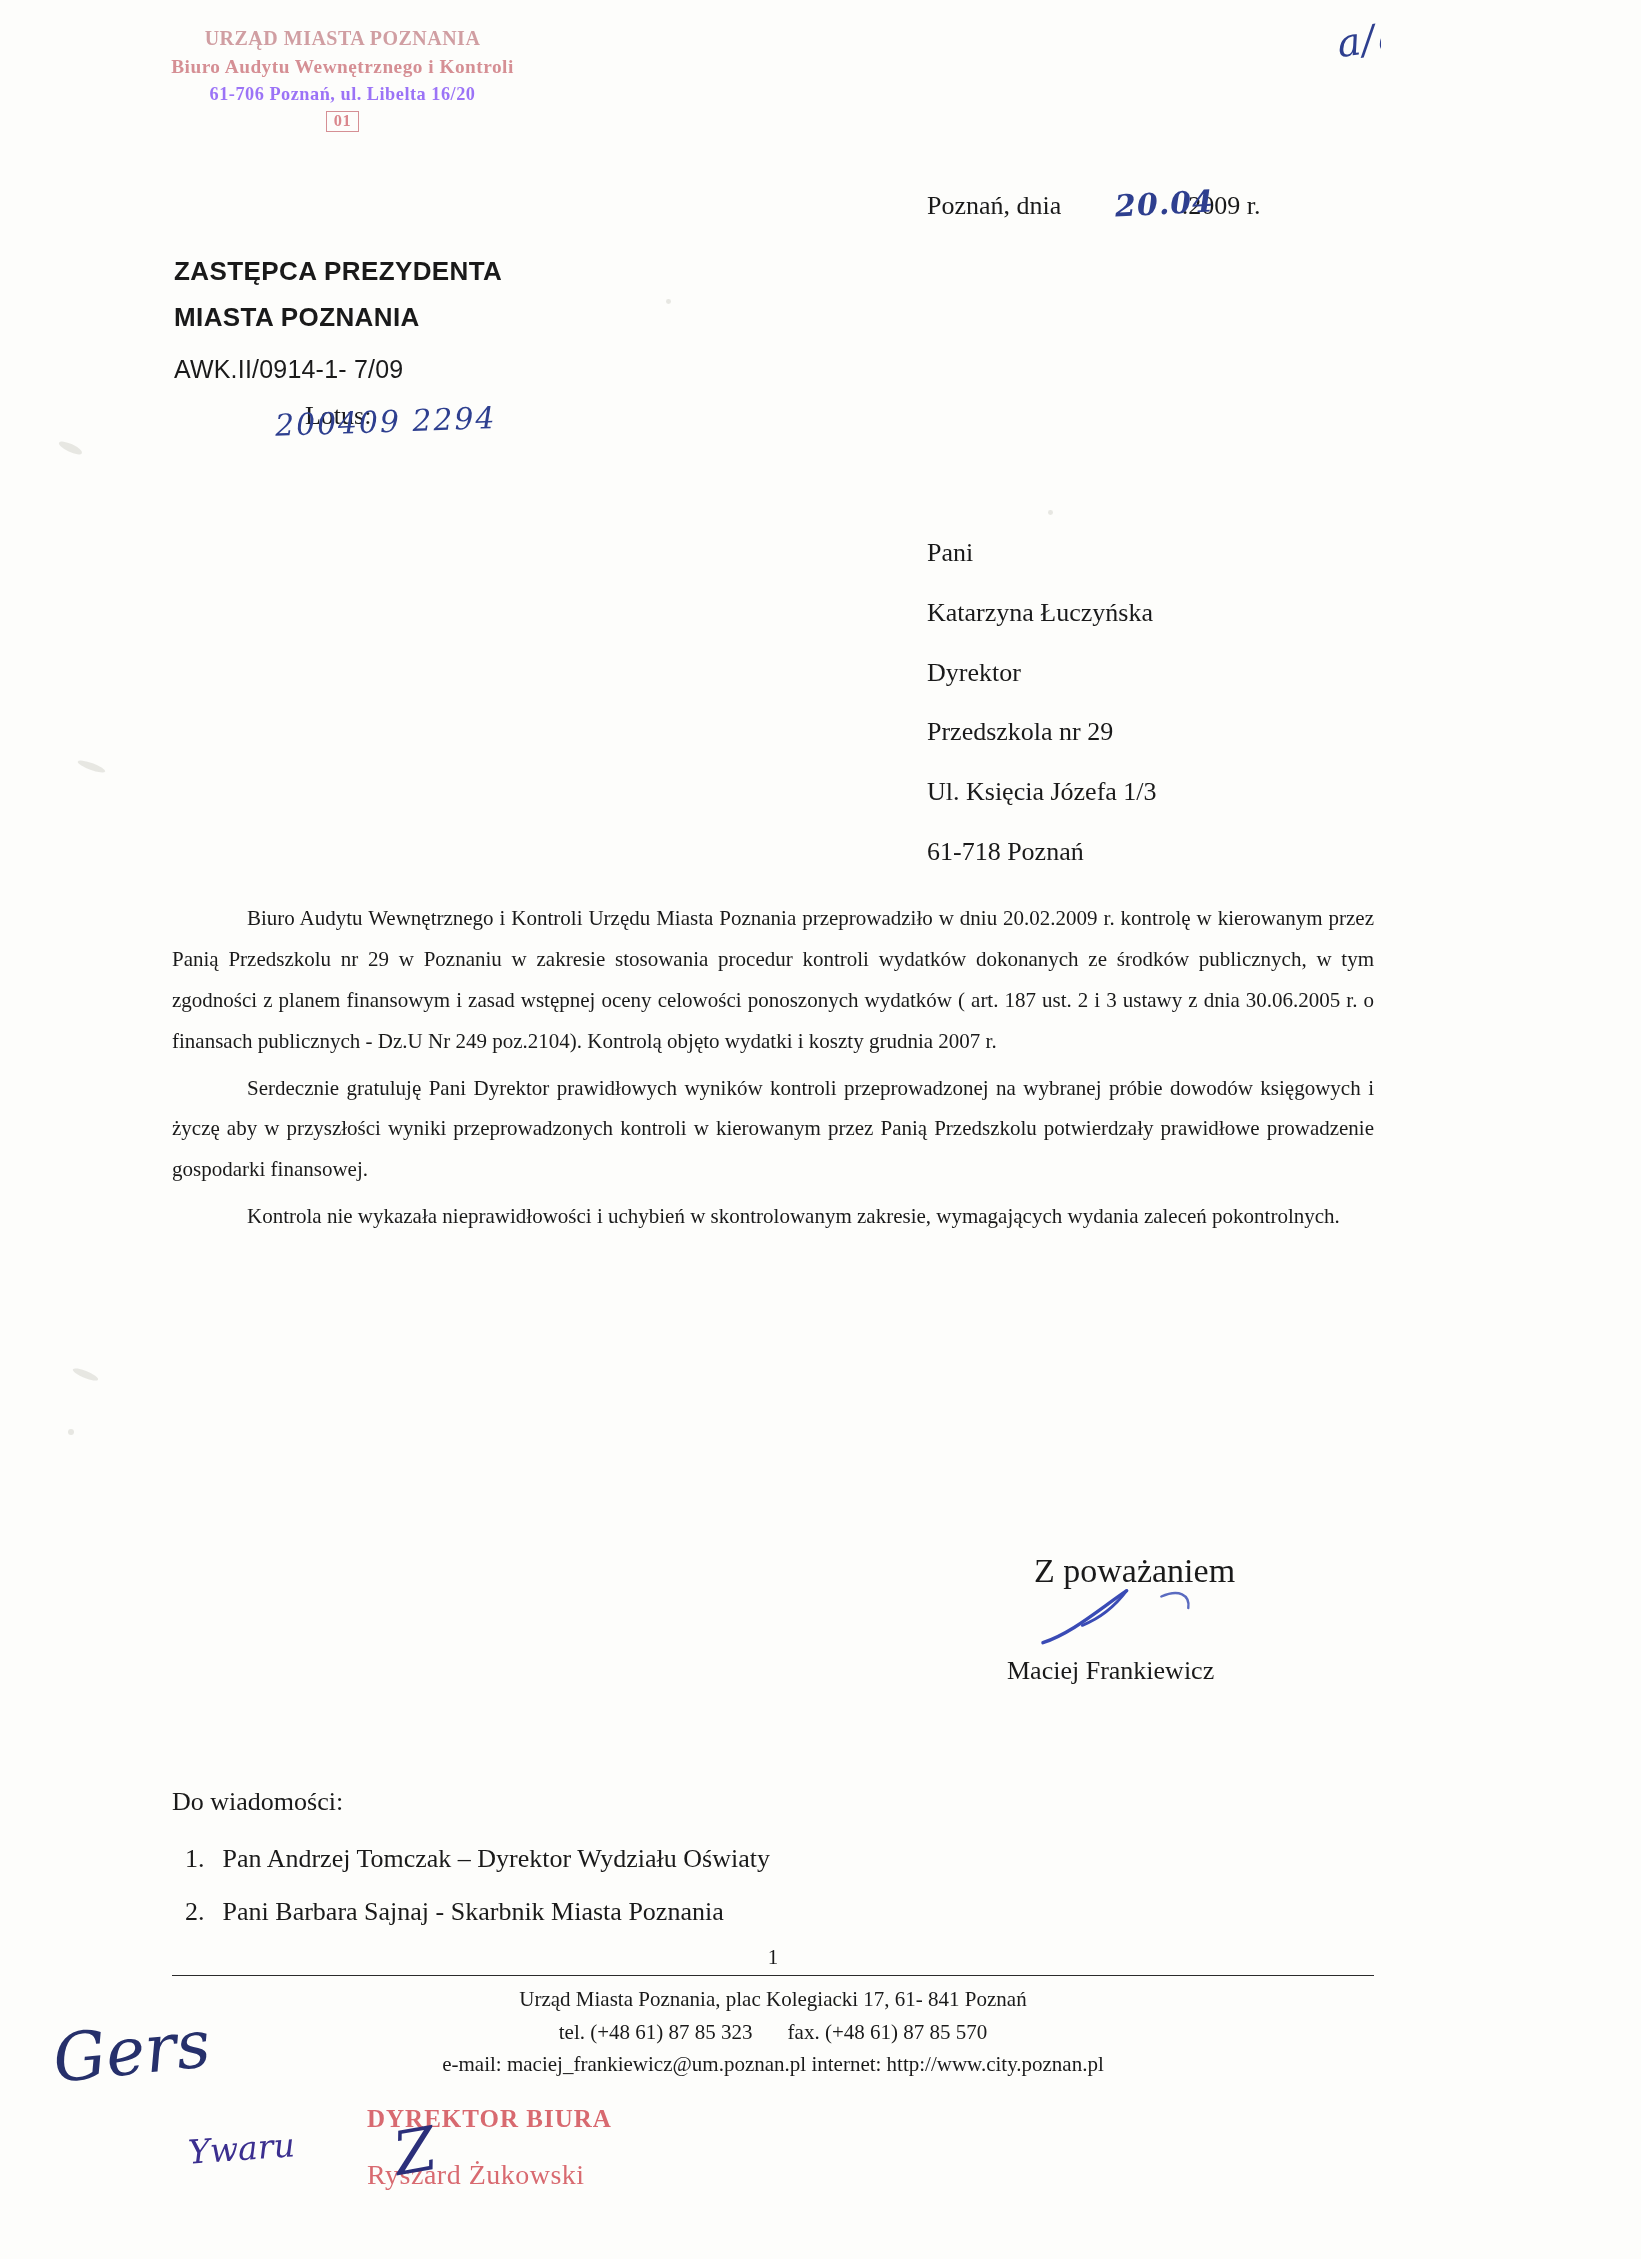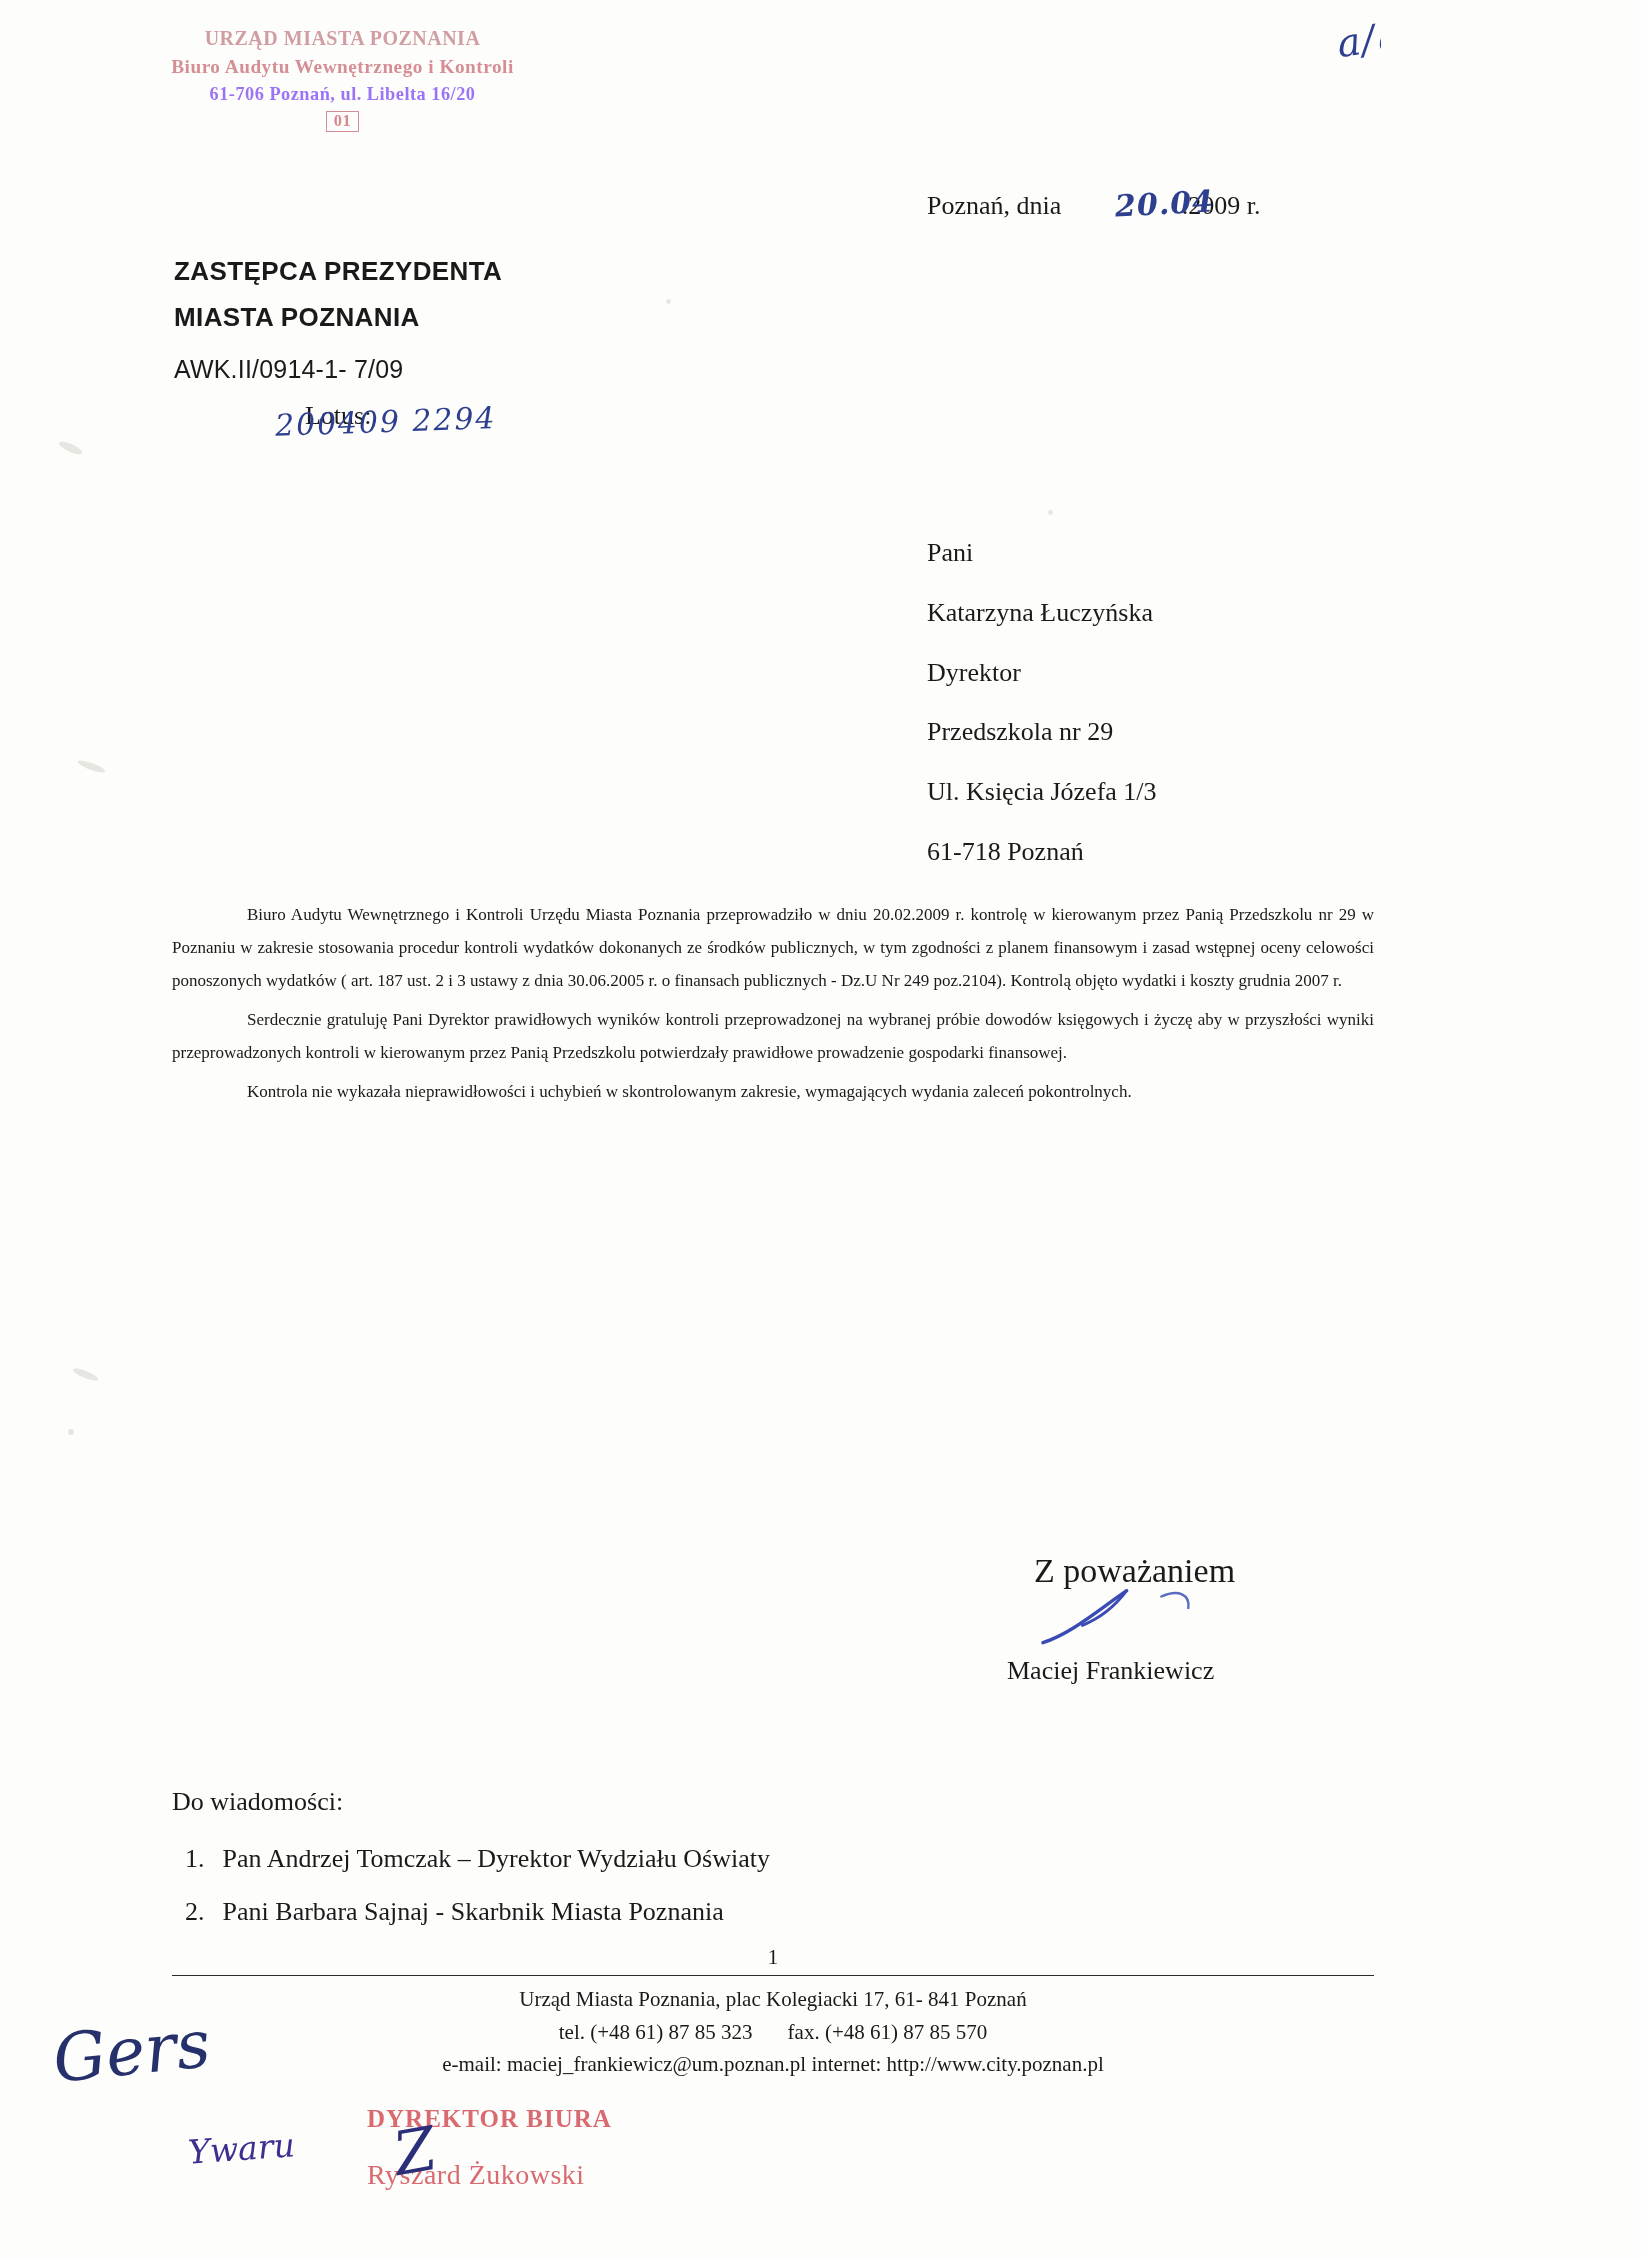--- a/index.html
+++ b/index.html
@@ -116,21 +116,21 @@
     font-size: 26px;
     line-height: 2.3;
   }
 
   
   .body {
     position: absolute;
     left: 172px;
     top: 898px;
     width: 1202px;
-    font-size: 17px;
+    font-size: 21px;
     line-height: 1.95;
     text-align: justify;
   }
   .body p { margin: 0 0 0 0; text-indent: 75px; }
   .body p + p { margin-top: 5.8px; }
 
   
   .closing {
     position: absolute;
     left: 1014px;

